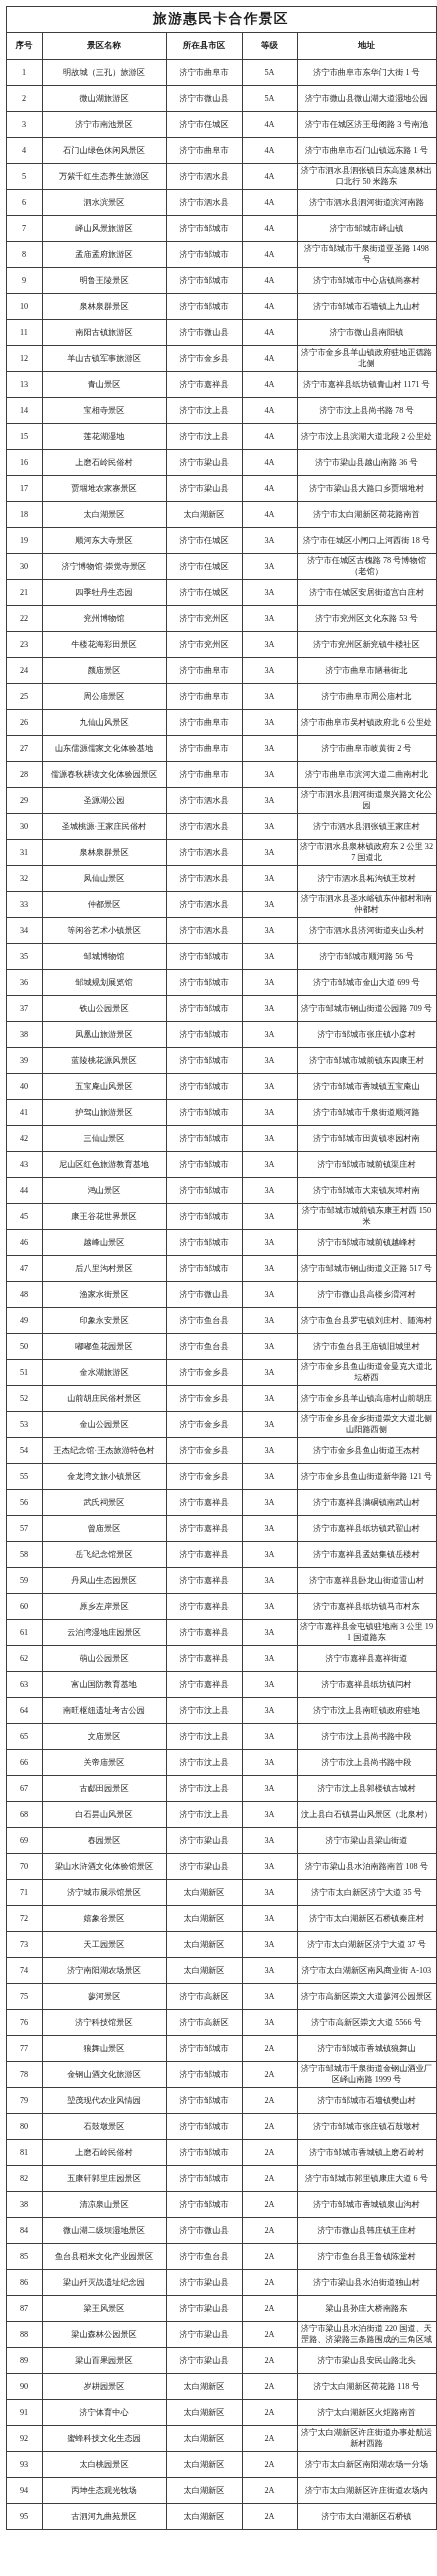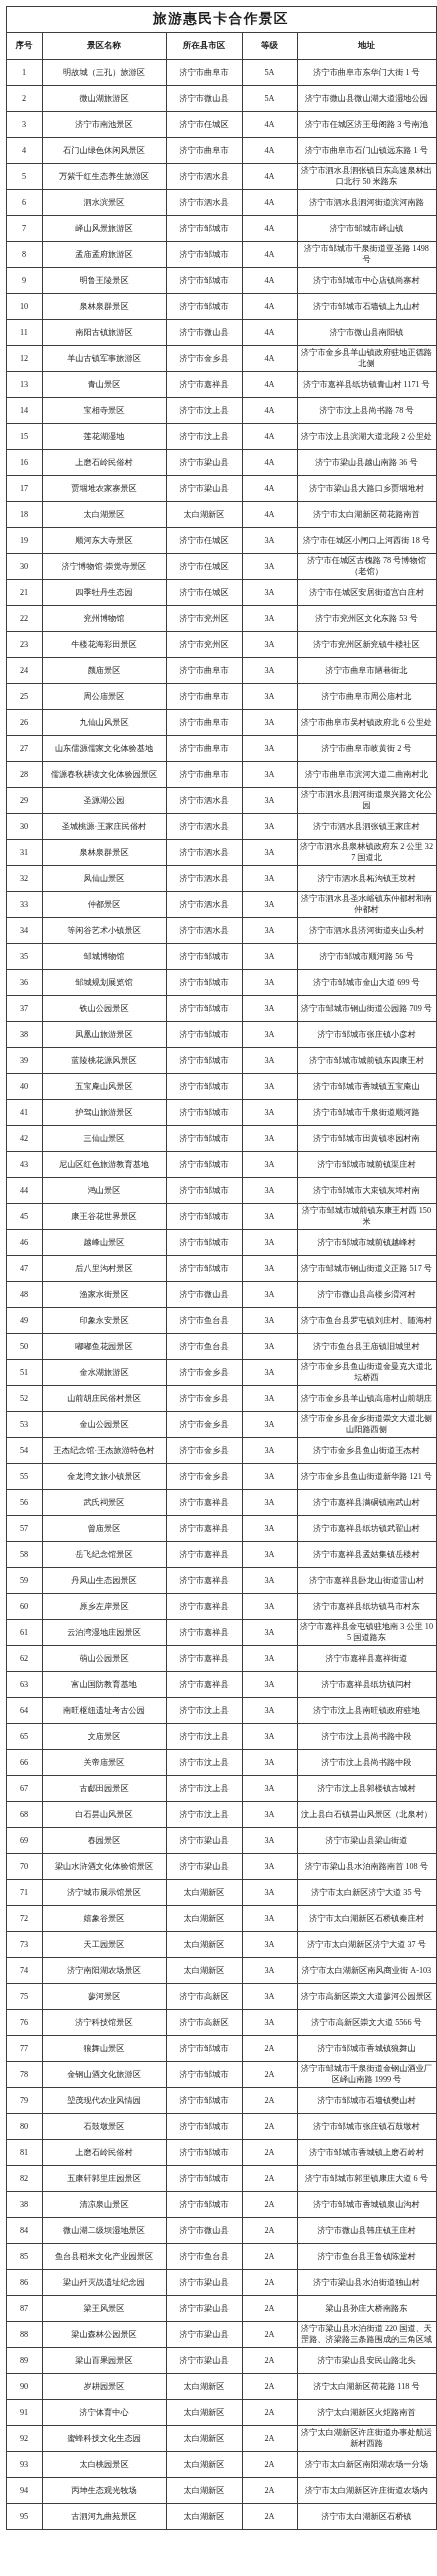--- a/index.html
+++ b/index.html
@@ -494,21 +494,21 @@
           <td>原乡左岸景区</td>
           <td>济宁市嘉祥县</td>
           <td class="num">3A</td>
           <td>济宁市嘉祥县纸坊镇马市村东</td>
         </tr>
         <tr>
           <td class="num">61</td>
           <td>云泊湾湿地庄园景区</td>
           <td>济宁市嘉祥县</td>
           <td class="num">3A</td>
-          <td>济宁市嘉祥县金屯镇驻地南 3 公里 105 国道路东</td>
+          <td>济宁市嘉祥县金屯镇驻地南 3 公里 191 国道路东</td>
         </tr>
         <tr>
           <td class="num">62</td>
           <td>萌山公园景区</td>
           <td>济宁市嘉祥县</td>
           <td class="num">3A</td>
           <td>济宁市嘉祥县嘉祥街道</td>
         </tr>
         <tr>
           <td class="num">63</td>

